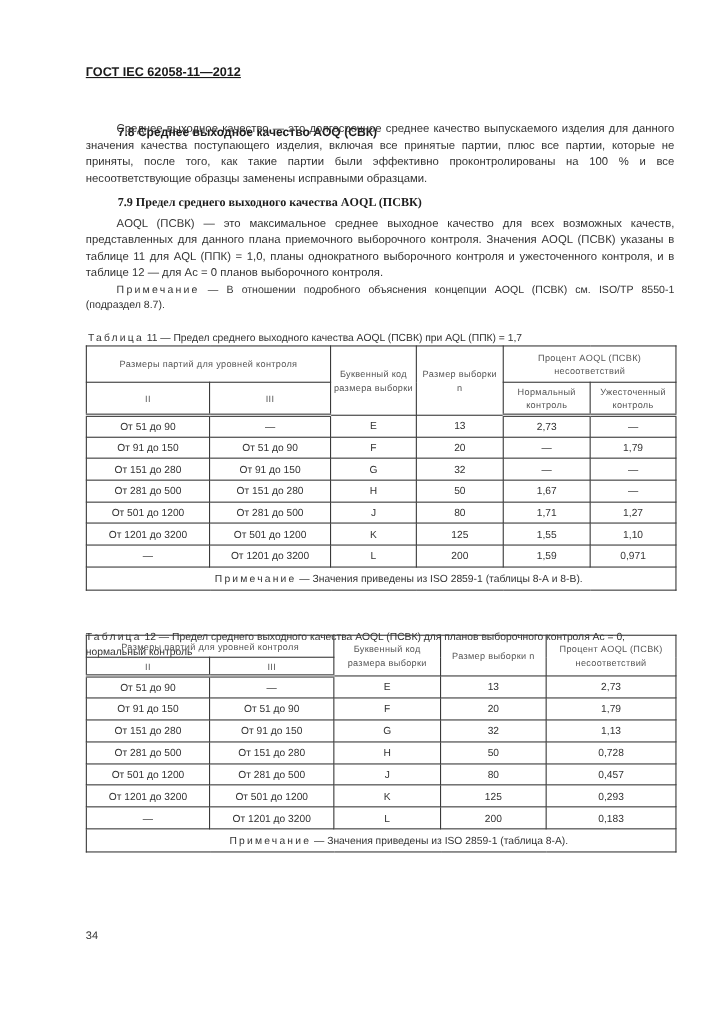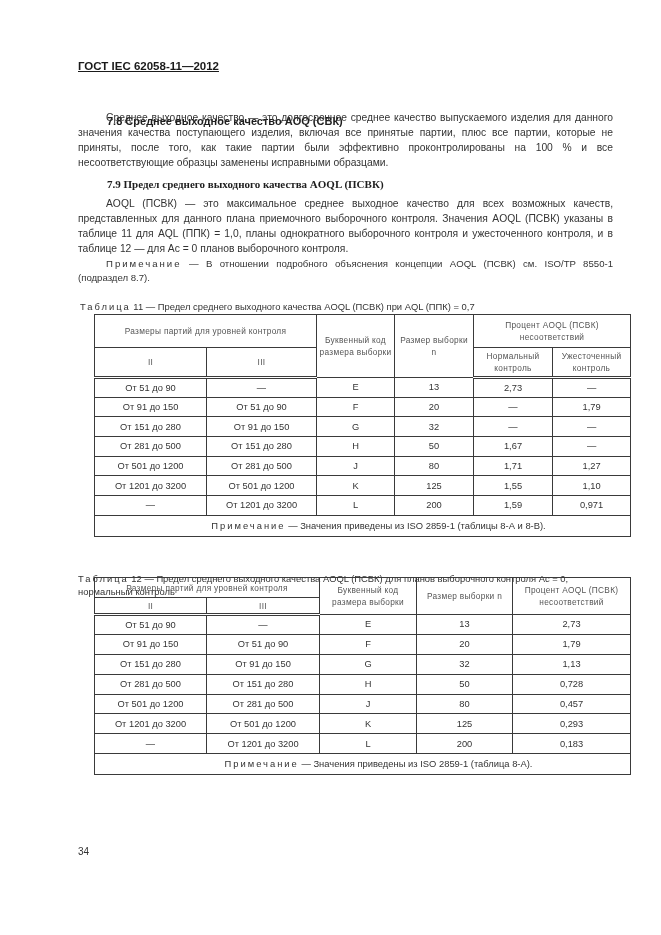--- a/index.html
+++ b/index.html
@@ -14,21 +14,21 @@
     font-size: 10.3px; line-height: 15px; text-align: justify; color: #333;
     left: 78px; width: 535px;
   }
   .para .first { display: inline-block; width: 28px; }
   .note-label { letter-spacing: 2px; }
   .caption { font-size: 9.4px; color: #333; line-height: 13px; }
   .caption .spaced { letter-spacing: 2px; }
 
   table.grid {
     position: absolute; border-collapse: collapse; table-layout: fixed;
-    font-size: 9.3px; color: #333; margin-left: 16px;
+    font-size: 9.3px; color: #333;
   }
   table.grid td {
     border: 1px solid #3a3a3a; text-align: center; vertical-align: middle;
     padding: 0 2px; line-height: 12px;
   }
   table.grid td.hdr { font-size: 8.3px; color: #555; letter-spacing: 0.3px; }
   table.grid tr.hdr-last td { border-bottom: 3px double #3a3a3a; }
   table.grid td.note { text-align: center; padding-left: 34px; font-size: 9.4px; }
   .page-num { left: 78px; top: 846px; font-size: 10px; color: #333; }
 </style>
@@ -37,21 +37,21 @@
 
 <div class="abs doc-code">ГОСТ IEC 62058-11—2012</div>
 
 <div class="abs h2" style="left:107px; top:92px;margin-top:23px;">7.8 Среднее выходное качество AOQ (СВК)</div>
 <div class="abs para" style="top:110px;"><span class="first"></span><span>Среднее выходное качество — это долгосрочное среднее качество выпускаемого изделия для данного значения качества поступающего изделия, включая все принятые партии, плюс все партии, которые не приняты, после того, как такие партии были эффективно проконтролированы на 100 % и все несоответствующие образцы заменены исправными образцами.</span></div>
 
 <div class="abs h2" style="left:107px; top:178px;font-family:Liberation Serif, serif;">7.9 Предел среднего выходного качества AOQL (ПСВК)</div>
 <div class="abs para" style="top:196px;"><span class="first"></span><span>AOQL (ПСВК) — это максимальное среднее выходное качество для всех возможных качеств, представленных для данного плана приемочного выборочного контроля. Значения AOQL (ПСВК) указаны в таблице 11 для AQL (ППК) = 1,0, планы однократного выборочного контроля и ужесточенного контроля, и в таблице 12 — для Ac = 0 планов выборочного контроля.</span></div>
 <div class="abs para" style="top:257px; font-size:9.6px; line-height:14px;"><span class="first"></span><span class="note-label">Примечание</span><span> — В отношении подробного объяснения концепции AOQL (ПСВК) см. ISO/TP 8550-1 (подраздел 8.7).</span></div>
 
-<div class="abs caption" style="left:80px; top:300px;"><span class="spaced">Таблица</span><span> 11 — Предел среднего выходного качества AOQL (ПСВК) при AQL (ППК) = 0,7</span></div>
+<div class="abs caption" style="left:80px; top:300px;"><span class="spaced">Таблица</span><span> 11 — Предел среднего выходного качества AOQL (ПСВК) при AQL (ППК) = 1,7</span></div>
 
 <table class="grid" style="left:78px; top:314px; width:536px;">
   <colgroup>
     <col style="width:112px">
       <col style="width:110px">
       <col style="width:78px">
       <col style="width:79px">
       <col style="width:79px">
       <col style="width:78px">
   </colgroup>

